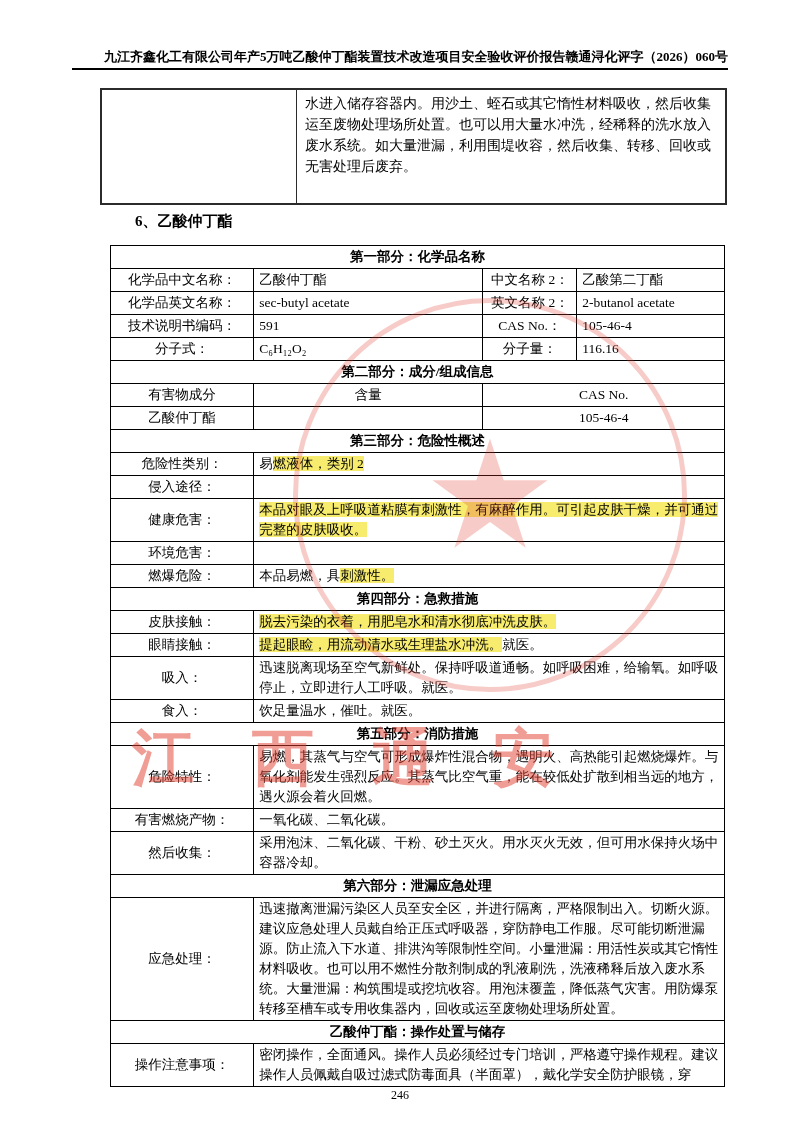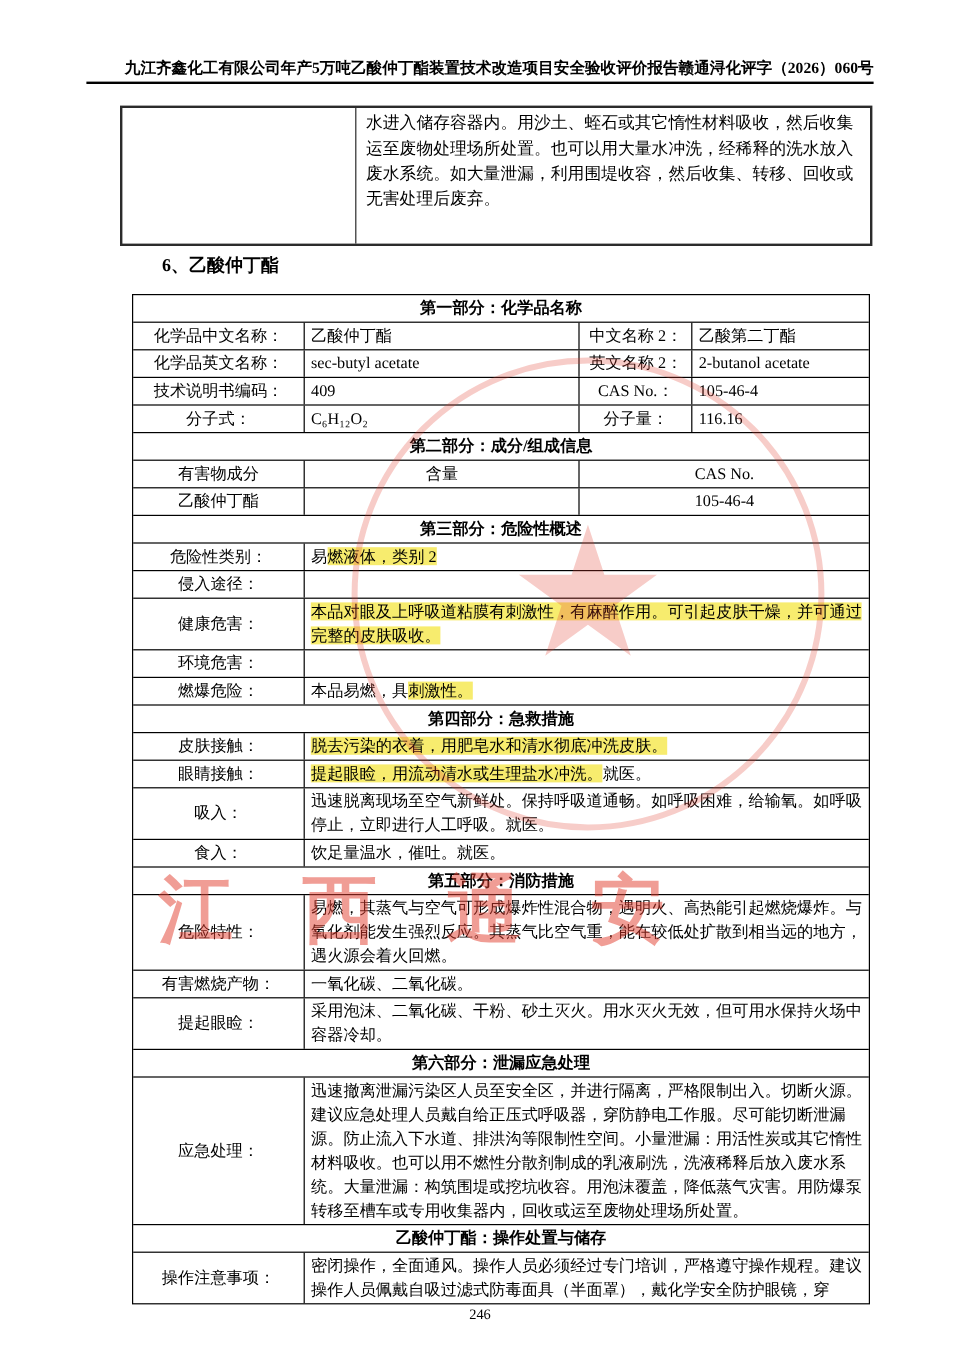--- a/index.html
+++ b/index.html
@@ -119,21 +119,21 @@
         <div class="tcell" style="width: 37.4%;"><span>sec-butyl acetate</span></div>
         <div class="tcell label" style="width: 15.3%;">
           <span>英文名称 2：</span>
         </div>
         <div class="tcell" style="width: 24.1%;"><span>2-butanol acetate</span></div>
       </div>
       <div class="trow">
         <div class="tcell label" style="width: 23.2%;">
           <span>技术说明书编码：</span>
         </div>
-        <div class="tcell" style="width: 37.4%;"><span>409</span></div>
+        <div class="tcell" style="width: 37.4%;"><span>591</span></div>
         <div class="tcell label" style="width: 15.3%;">
           <span>CAS No.：</span>
         </div>
         <div class="tcell" style="width: 24.1%;"><span>105-46-4</span></div>
       </div>
       <div class="trow">
         <div class="tcell label" style="width: 23.2%;">
           <span>分子式：</span>
         </div>
         <div class="tcell" style="width: 37.4%;"><span>C₆H₁₂O₂</span></div>
@@ -221,21 +221,21 @@
         <div class="tcell" style="width: 76.8%;"><span>易燃，其蒸气与空气可形成爆炸性混合物，遇明火、高热能引起燃烧爆炸。与氧化剂能发生强烈反应。其蒸气比空气重，能在较低处扩散到相当远的地方，遇火源会着火回燃。</span></div>
       </div>
       <div class="trow">
         <div class="tcell label" style="width: 23.2%;">
           <span>有害燃烧产物：</span>
         </div>
         <div class="tcell" style="width: 76.8%;"><span>一氧化碳、二氧化碳。</span></div>
       </div>
       <div class="trow">
         <div class="tcell label" style="width: 23.2%;">
-          <span>提起眼睑：</span>
+          <span>然后收集：</span>
         </div>
         <div class="tcell" style="width: 76.8%;"><span>采用泡沫、二氧化碳、干粉、砂土灭火。用水灭火无效，但可用水保持火场中容器冷却。</span></div>
       </div>
       <div class="sec-title">第六部分：泄漏应急处理</div>
       <div class="trow">
         <div class="tcell label" style="width: 23.2%;">
           <span>应急处理：</span>
         </div>
         <div class="tcell" style="width: 76.8%;"><span>迅速撤离泄漏污染区人员至安全区，并进行隔离，严格限制出入。切断火源。建议应急处理人员戴自给正压式呼吸器，穿防静电工作服。尽可能切断泄漏源。防止流入下水道、排洪沟等限制性空间。小量泄漏：用活性炭或其它惰性材料吸收。也可以用不燃性分散剂制成的乳液刷洗，洗液稀释后放入废水系统。大量泄漏：构筑围堤或挖坑收容。用泡沫覆盖，降低蒸气灾害。用防爆泵转移至槽车或专用收集器内，回收或运至废物处理场所处置。</span></div>
       </div>

